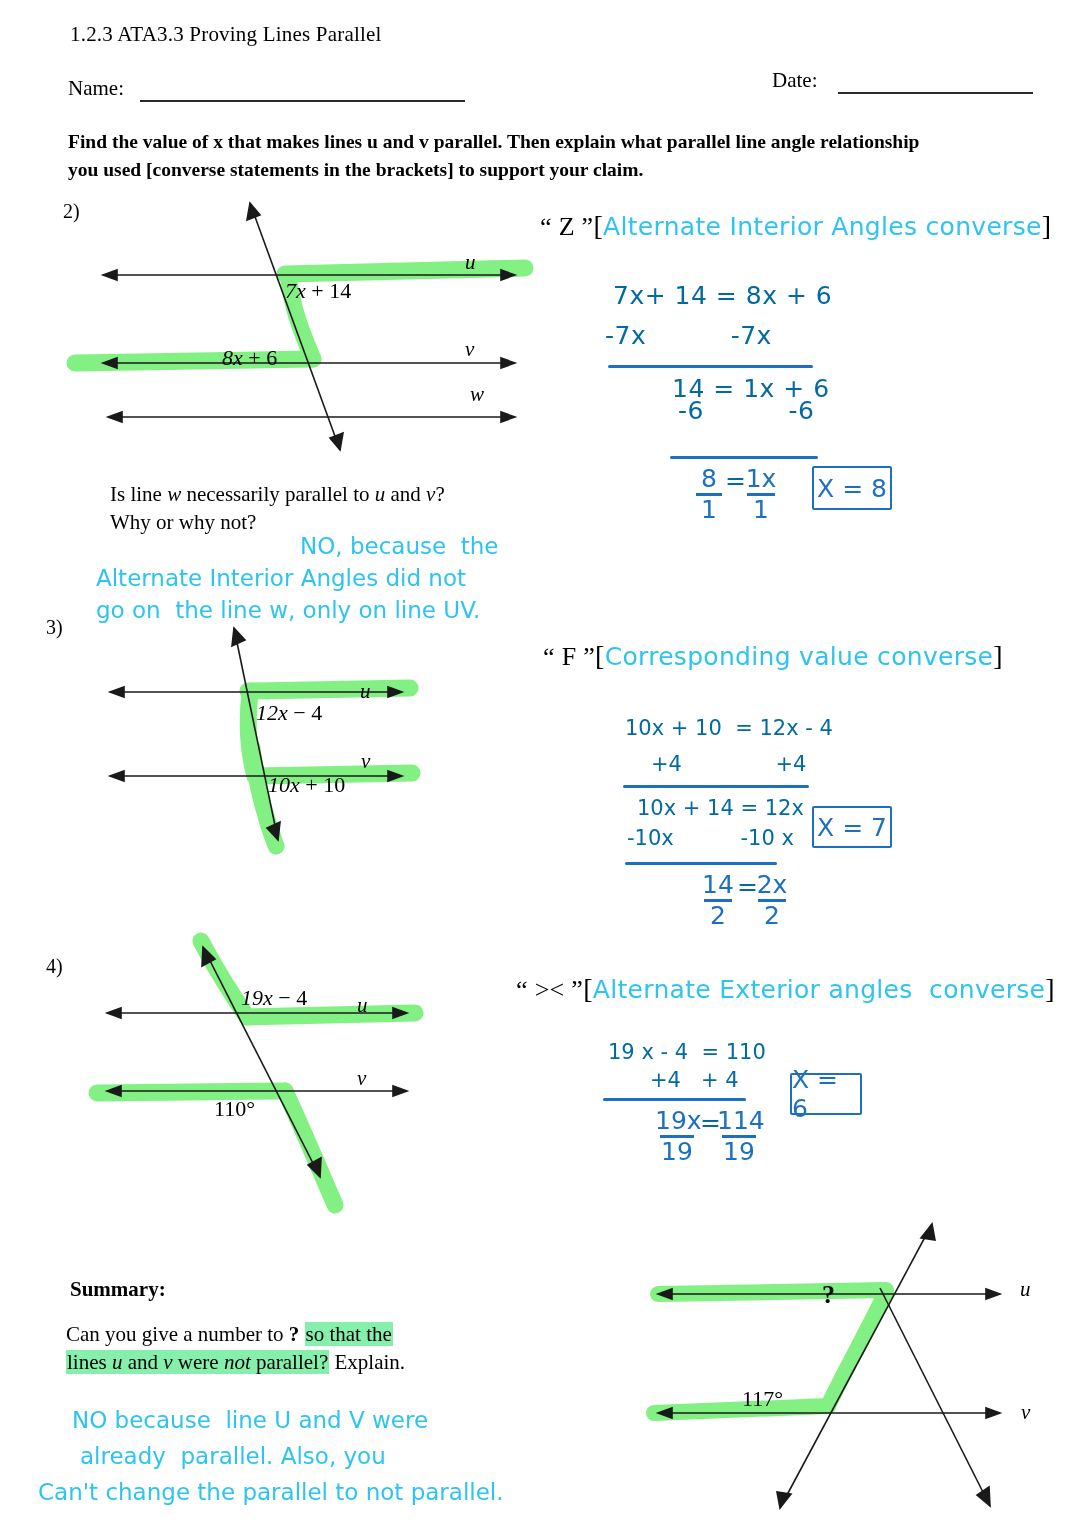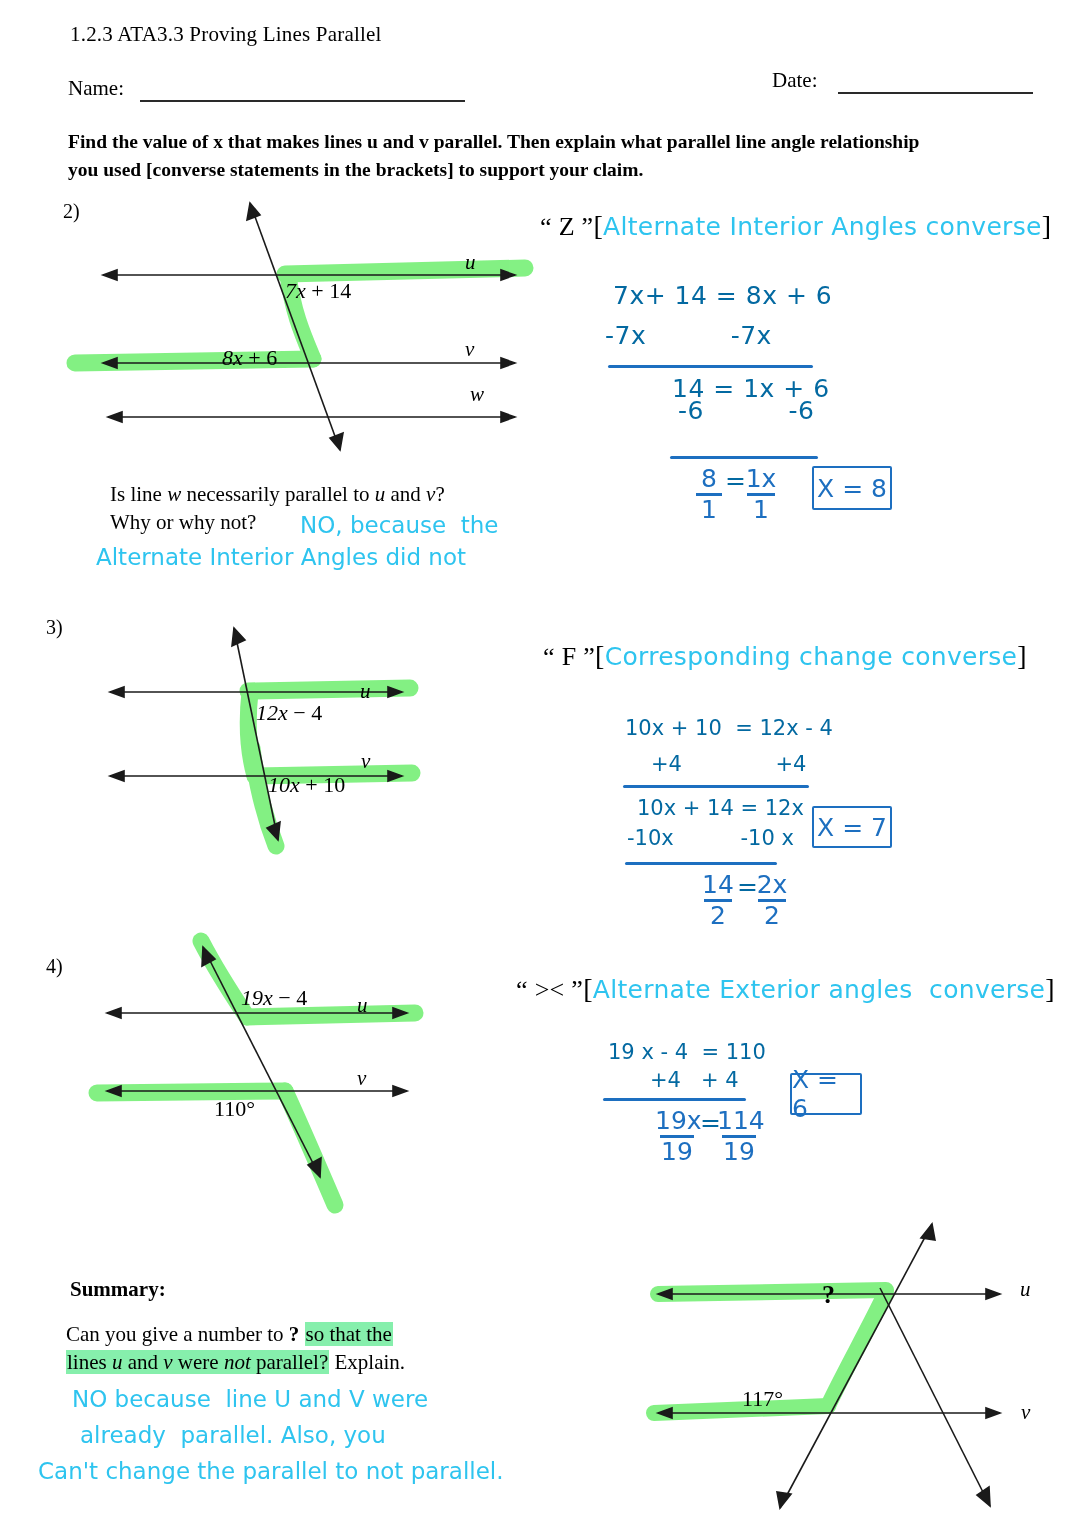--- a/index.html
+++ b/index.html
@@ -53,21 +53,21 @@
   .bold { font-weight:bold; }
 
   .hl { background:#86efac; padding:0 1px; }
 
   
   .hand {
     position:absolute;
     font-family:"DejaVu Sans", sans-serif;
     white-space:pre;
   }
-  .hand-cyan { color:#2ec4ef; }
+  .hand-cyan { color:#2ec4ef;margin-top:21px; }
   .hand-blue { color:#0369a1; }
 
   .bracket-line {
     font-size:25px; letter-spacing:.3px;
   }
   .bracket-line .brk { color:#000; font-family:"Liberation Serif", serif; font-size:28px; }
   .bracket-line .qt  { color:#000; font-family:"Liberation Serif", serif; font-size:26px; }
 
   .work { font-size:25px; letter-spacing:.5px; }
   .work-sm { font-size:21px; }
@@ -151,20 +151,21 @@
   <div class="line-name" style="left:465px; top:337px;">v</div>
   <div class="line-name" style="left:470px; top:382px;">w</div>
 
   <div class="prose" style="left:110px; top:480px; width:430px;">
     Is line <i>w</i> necessarily parallel to <i>u</i> and <i>v</i>?
   </div>
   <div class="prose" style="left:110px; top:508px;">Why or why not?</div>
 
   <div class="hand hand-cyan answer-hand" style="left:300px; top:508px;">NO, because  the</div>
   <div class="hand hand-cyan answer-hand" style="left:96px; top:540px;">Alternate Interior Angles did not</div>
+  <div class="hand hand-cyan answer-hand" style="left:96px; top:572px;">go on  the line w, only on line UV.</div>
 
   <div class="hand bracket-line" style="left:540px; top:210px;"><span class="qt">“ Z ”</span><span class="brk">[</span><span class="hand-cyan">Alternate Interior Angles converse</span><span class="brk">]</span></div>
 
   <div class="hand hand-blue work" style="left:613px; top:281px;">7x+ 14 = 8x + 6</div>
   <div class="hand hand-blue work" style="left:605px; top:321px;">-7x          -7x</div>
   <div class="hrule" style="left:608px; top:365px; width:205px;"></div>
   <div class="hand hand-blue work" style="left:672px; top:374px;">14 = 1x + 6</div>
   <div class="hand hand-blue work" style="left:678px; top:396px;">-6          -6</div>
   <div class="hrule" style="left:670px; top:456px; width:148px;"></div>
 
@@ -210,21 +211,21 @@
         <polygon points="134,10 132,28 145,22"></polygon>
         <polygon points="178,222 180,204 167,210"></polygon>
       </g>
     </svg>
   </div>
   <div class="geo-label" style="left:256px; top:700px;text-align:right;"><span class="var">12x</span> − 4</div>
   <div class="geo-label" style="left:268px; top:772px;"><span class="var">10x</span> + 10</div>
   <div class="line-name" style="left:360px; top:679px;">u</div>
   <div class="line-name" style="left:361px; top:749px;">v</div>
 
-  <div class="hand bracket-line" style="left:543px; top:640px;"><span class="qt">“ F ”</span><span class="brk">[</span><span class="hand-cyan">Corresponding change converse</span><span class="brk">]</span></div>
+  <div class="hand bracket-line" style="left:543px; top:640px;"><span class="qt">“ F ”</span><span class="brk">[</span><span class="hand-cyan">Corresponding value converse</span><span class="brk">]</span></div>
 
   <div class="hand hand-blue work-sm" style="left:625px; top:716px;">10x + 10  = 12x - 4</div>
   <div class="hand hand-blue work-sm" style="left:651px; top:752px;">+4              +4</div>
   <div class="hrule" style="left:623px; top:785px; width:186px;"></div>
   <div class="hand hand-blue work-sm" style="left:637px; top:796px;">10x + 14 = 12x</div>
   <div class="hand hand-blue work-sm" style="left:627px; top:826px;">-10x          -10 x</div>
   <div class="hrule" style="left:625px; top:862px; width:152px;"></div>
 
   <div class="frac" style="left:700px; top:872px; width:36px;">
     <div>14</div>

